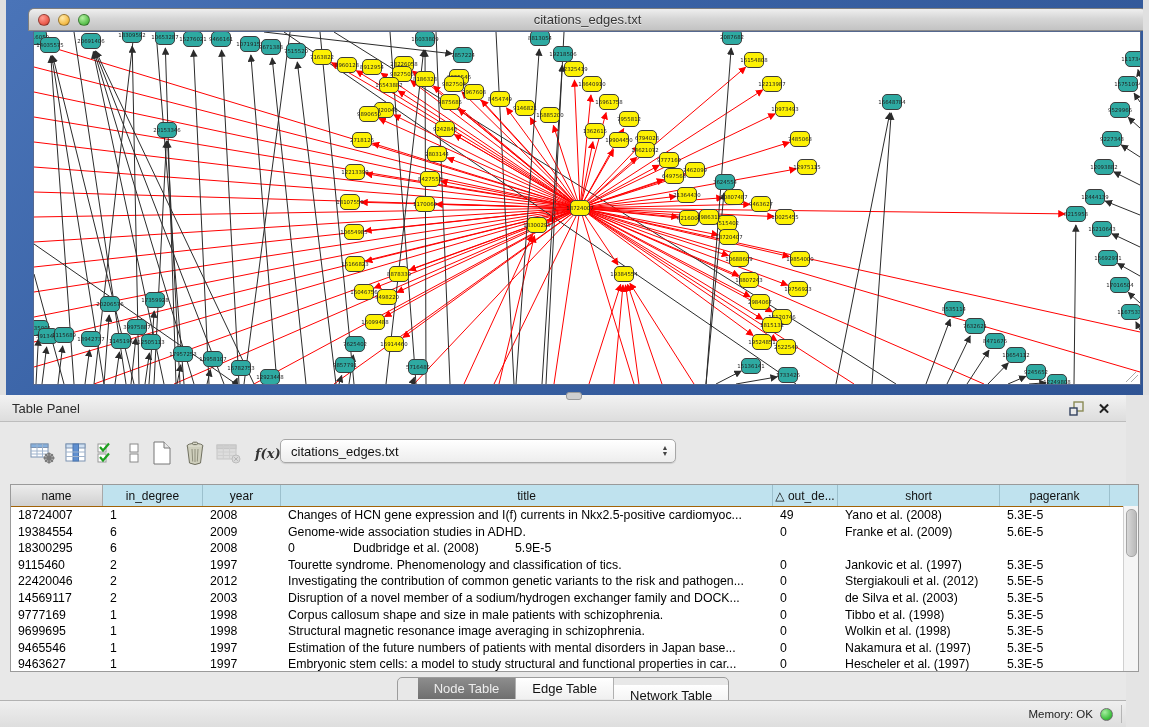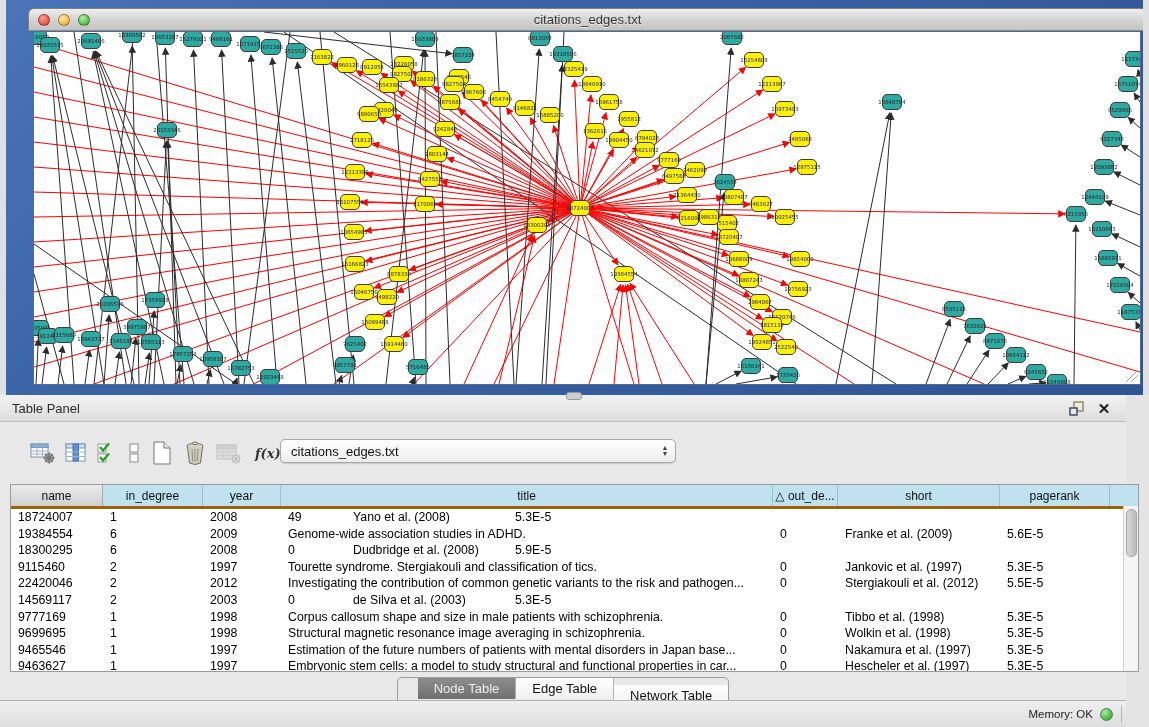--- a/index.html
+++ b/index.html
@@ -45,21 +45,21 @@
     margin:0 4px;}
   #net-select{position:absolute;left:280px;top:44px;width:396px;height:24px;box-sizing:border-box;
     border:1px solid #a7a7a7;border-radius:5px;background:linear-gradient(#ffffff,#ededed);
     box-shadow:0 1px 1px rgba(0,0,0,.12);display:flex;align-items:center;font-size:13px;color:#111;}
   #net-select .val{padding-left:10px;flex:1;overflow:hidden;white-space:nowrap;}
   #net-select .arrows{width:20px;display:flex;flex-direction:column;align-items:center;
     justify-content:center;font-size:7px;color:#444;line-height:.8;}
   
   #tablewrap{position:absolute;left:10px;top:89px;width:1129px;height:188px;box-sizing:border-box;
     border:1px solid #9a9a9a;background:#fff;overflow:hidden;}
-  #thead{display:flex;height:21px;background:#bfe2ee;border-bottom:3px solid #a16207;}
+  #thead{display:flex;height:21px;background:#bfe2ee;border-bottom:1px solid #a16207;}
   .hc{box-sizing:border-box;border-right:1px solid #9cc0cd;font-size:12px;color:#111;
     display:flex;align-items:center;justify-content:center;overflow:hidden;white-space:nowrap;}
   .hc.sel{background:linear-gradient(#ececec,#d0d0d0);border-right:1px solid #a8a8a8;}
   .trow{display:flex;height:16.6px;line-height:16.6px;font-size:12.3px;color:#000;white-space:nowrap;}
   .td{box-sizing:border-box;padding-left:7px;overflow:hidden;text-overflow:clip;}
   .tc0{width:92px}.tc1{width:100px}.tc2{width:78px}.tc3{width:492px}
   .tc4{width:65px}.tc5{width:162px}.tc6{width:110px}
   #vscroll{position:absolute;right:0;top:21px;width:15px;height:166px;background:#f5f5f5;
     border-left:1px solid #d0d0d0;box-sizing:border-box;}
   #vthumb{position:absolute;left:2px;top:3px;width:9px;height:46px;border-radius:5px;
@@ -636,20 +636,21 @@
         <div class="hc tc3">title</div>
         <div class="hc tc4">△ out_de...</div>
         <div class="hc tc5">short</div>
         <div class="hc tc6">pagerank</div>
       </div>
     <div id="tbody">
         <div class="trow">
           <div class="td tc0">18724007</div>
           <div class="td tc1">1</div>
           <div class="td tc2">2008</div>
+          <div class="td tc3">Changes of HCN gene expression and I(f) currents in Nkx2.5-positive cardiomyoc...</div>
           <div class="td tc4">49</div>
           <div class="td tc5">Yano et al. (2008)</div>
           <div class="td tc6">5.3E-5</div>
         </div>
         <div class="trow">
           <div class="td tc0">19384554</div>
           <div class="td tc1">6</div>
           <div class="td tc2">2009</div>
           <div class="td tc3">Genome-wide association studies in ADHD.</div>
           <div class="td tc4">0</div>
@@ -661,38 +662,39 @@
           <div class="td tc1">6</div>
           <div class="td tc2">2008</div>
           <div class="td tc4">0</div>
           <div class="td tc5">Dudbridge et al. (2008)</div>
           <div class="td tc6">5.9E-5</div>
         </div>
         <div class="trow">
           <div class="td tc0">9115460</div>
           <div class="td tc1">2</div>
           <div class="td tc2">1997</div>
-          <div class="td tc3">Tourette syndrome. Stergiakouli and classification of tics.</div>
+          <div class="td tc3">Tourette syndrome. Phenomenology and classification of tics.</div>
           <div class="td tc4">0</div>
           <div class="td tc5">Jankovic et al. (1997)</div>
           <div class="td tc6">5.3E-5</div>
         </div>
         <div class="trow">
           <div class="td tc0">22420046</div>
           <div class="td tc1">2</div>
           <div class="td tc2">2012</div>
           <div class="td tc3">Investigating the contribution of common genetic variants to the risk and pathogen...</div>
           <div class="td tc4">0</div>
           <div class="td tc5">Stergiakouli et al. (2012)</div>
           <div class="td tc6">5.5E-5</div>
         </div>
         <div class="trow">
           <div class="td tc0">14569117</div>
           <div class="td tc1">2</div>
           <div class="td tc2">2003</div>
+          <div class="td tc3">Disruption of a novel member of a sodium/hydrogen exchanger family and DOCK...</div>
           <div class="td tc4">0</div>
           <div class="td tc5">de Silva et al. (2003)</div>
           <div class="td tc6">5.3E-5</div>
         </div>
         <div class="trow">
           <div class="td tc0">9777169</div>
           <div class="td tc1">1</div>
           <div class="td tc2">1998</div>
           <div class="td tc3">Corpus callosum shape and size in male patients with schizophrenia.</div>
           <div class="td tc4">0</div>

